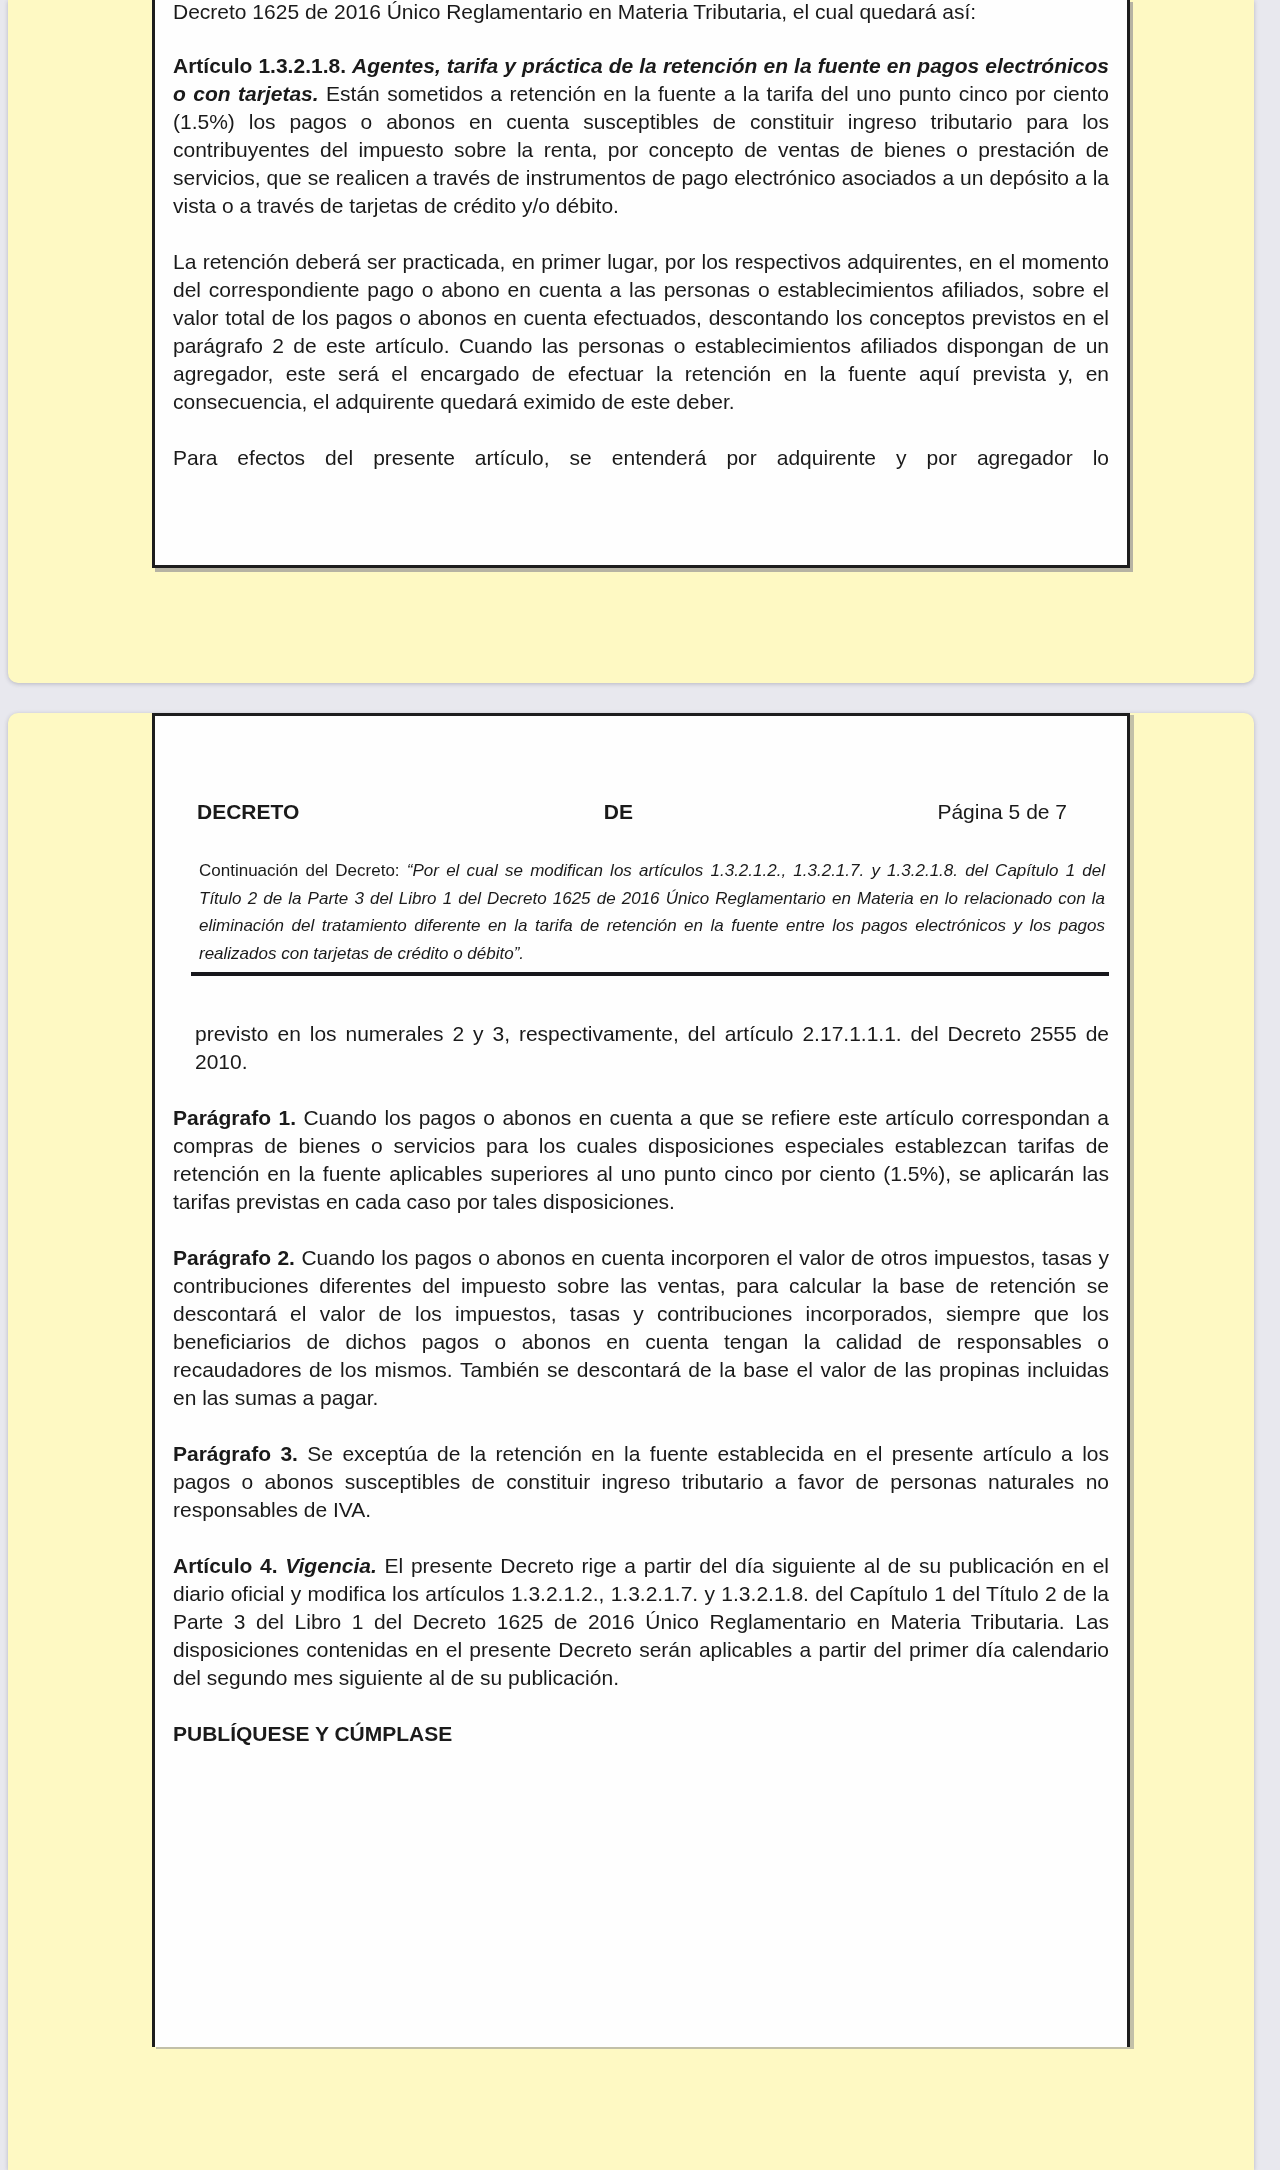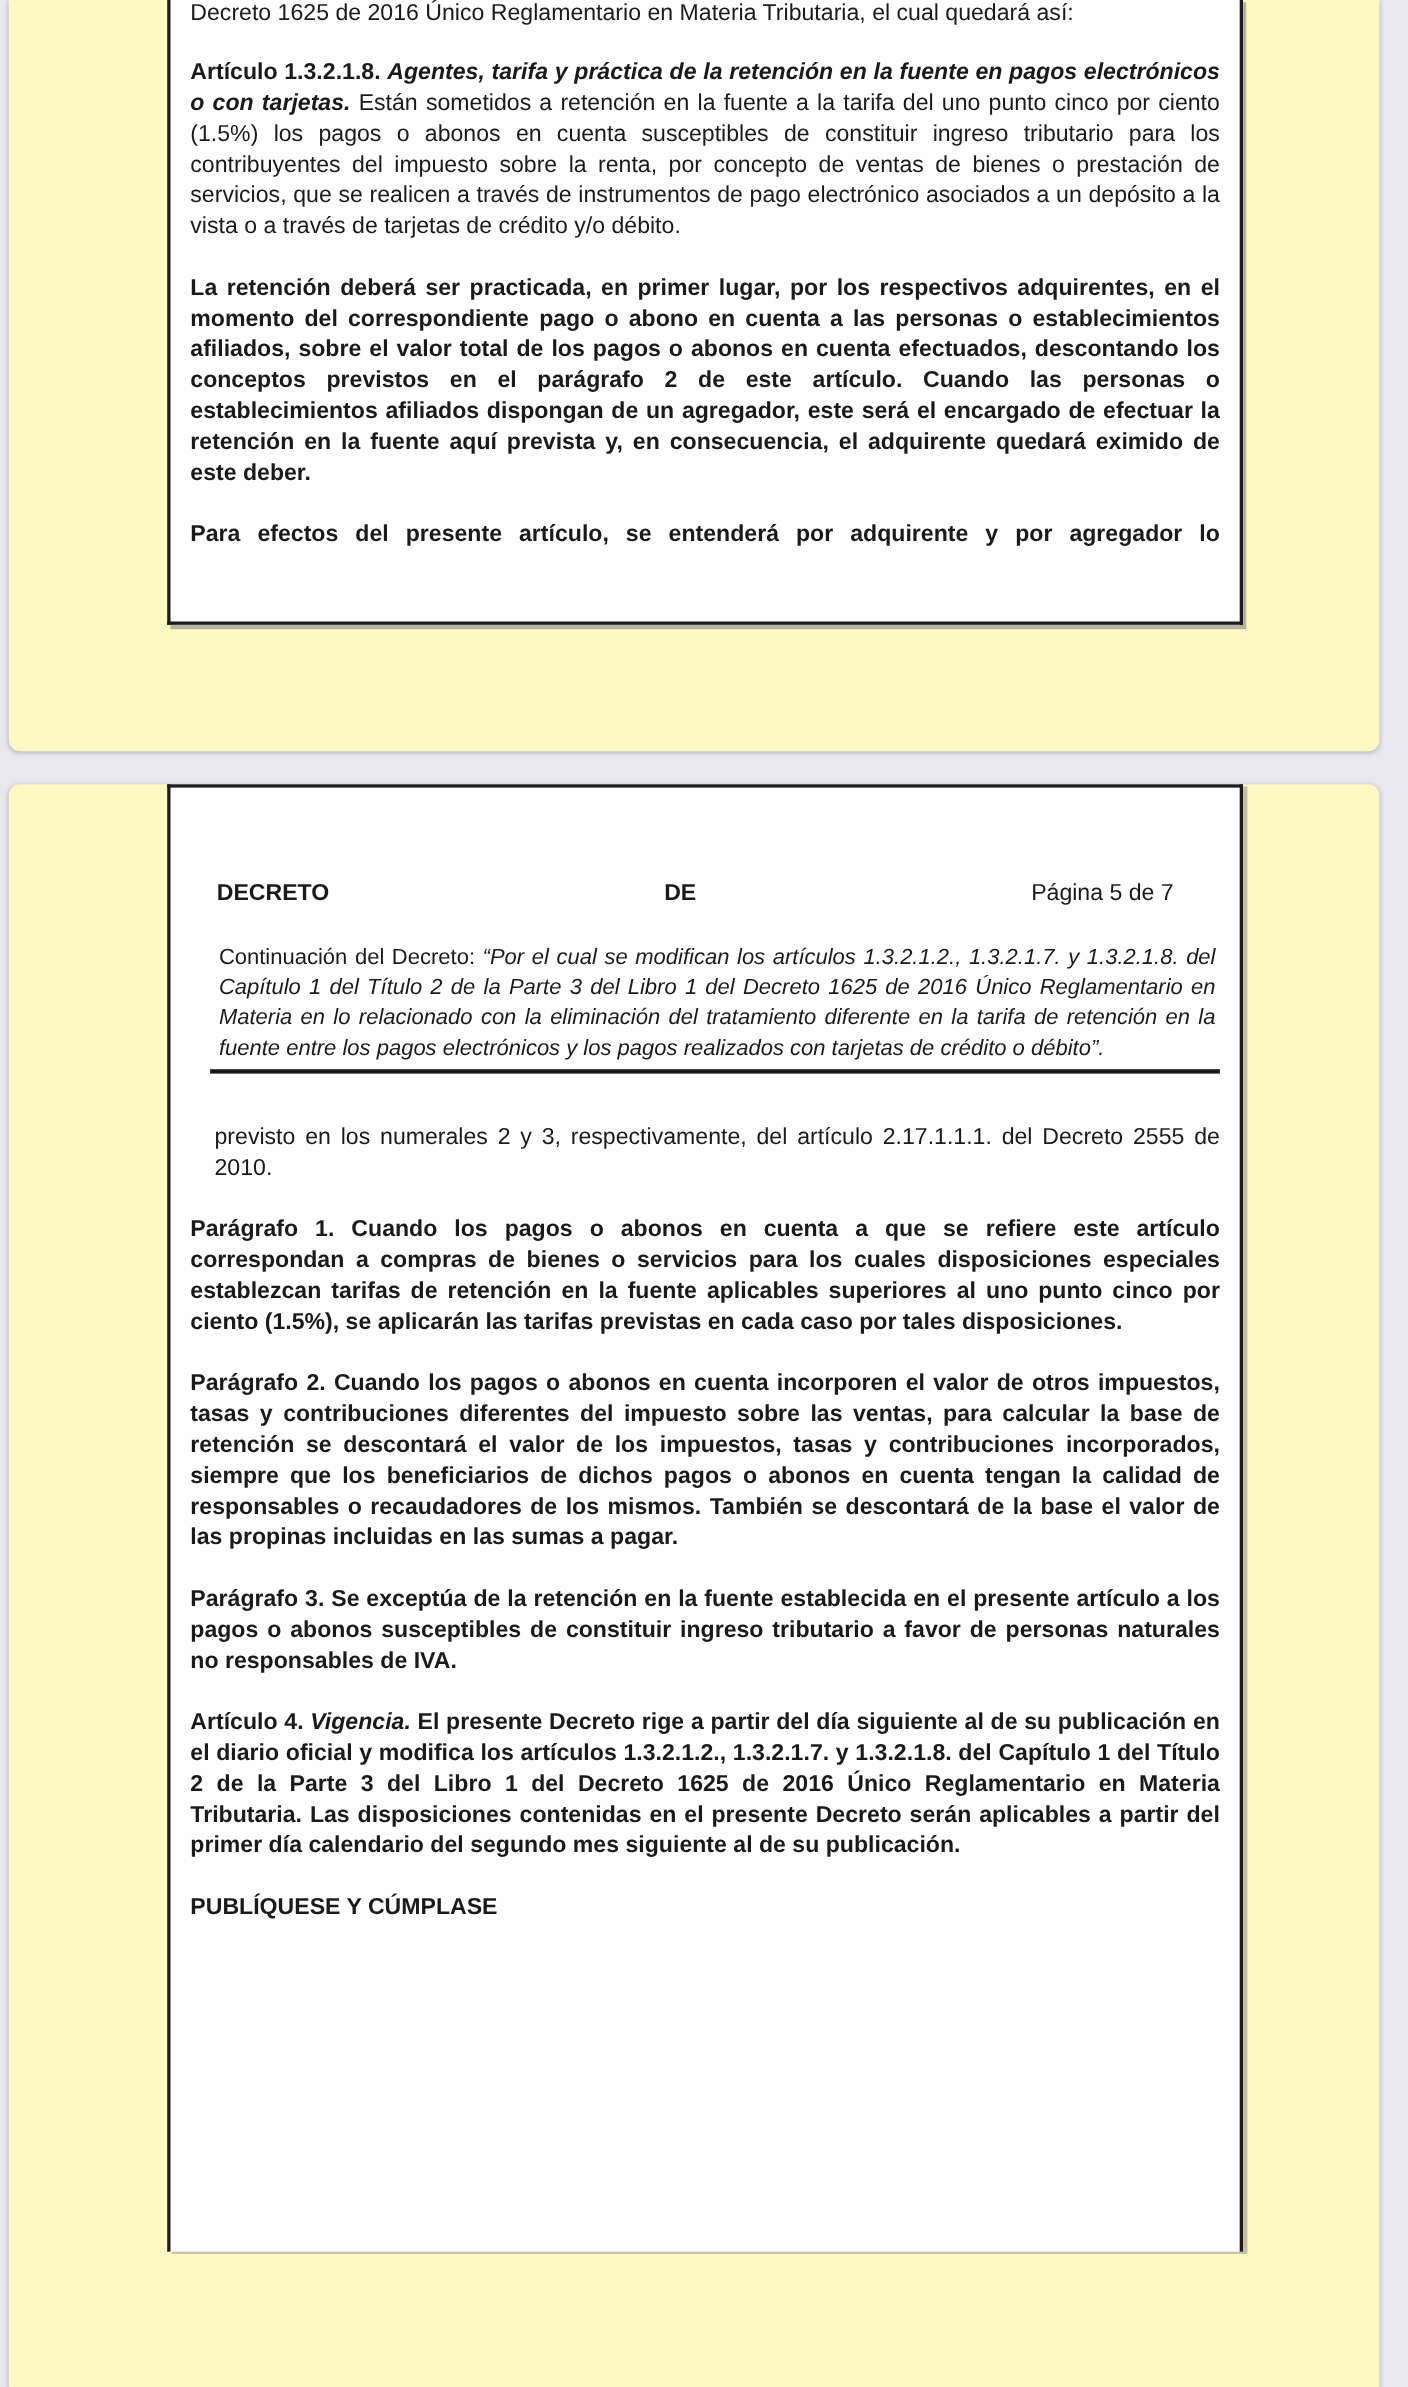--- a/index.html
+++ b/index.html
@@ -46,41 +46,41 @@
   .box-2 {
     border-bottom: 0;
     height: 1334px;
     padding-top: 46px;
     box-shadow: 4px 2px 0 rgba(122,122,136,0.45);
   }
 
   p { margin: 0; }
   .intro-line { margin-top: -2px; text-align: left; }
   .p-article { margin-top: 26px; }
-  .gap-p { margin-top: 28px; font-weight: bold; }
+  .gap-p { margin-top: 28px; }
   .stretch-last { text-align-last: justify; }
 
   b.it { font-style: italic; }
 
   
   .hdr {
     display: flex;
     justify-content: space-between;
     align-items: baseline;
     font-weight: bold;
     text-align: left;
     padding: 0 42px 0 24px;
     margin-top: 36px;
   }
   .hdr .hdr-right { font-weight: normal; }
 
   
   .note {
     margin: 31px 4px 0 26px;
-    font-size: 20px;
+    font-size: 17px;
     line-height: 27.5px;
     font-style: italic;
     text-align: justify;
   }
   .note .note-label { font-style: normal; }
   .note-rule {
     height: 4px;
     background: #17171c;
     margin: 5px 0 0 18px;
   }

